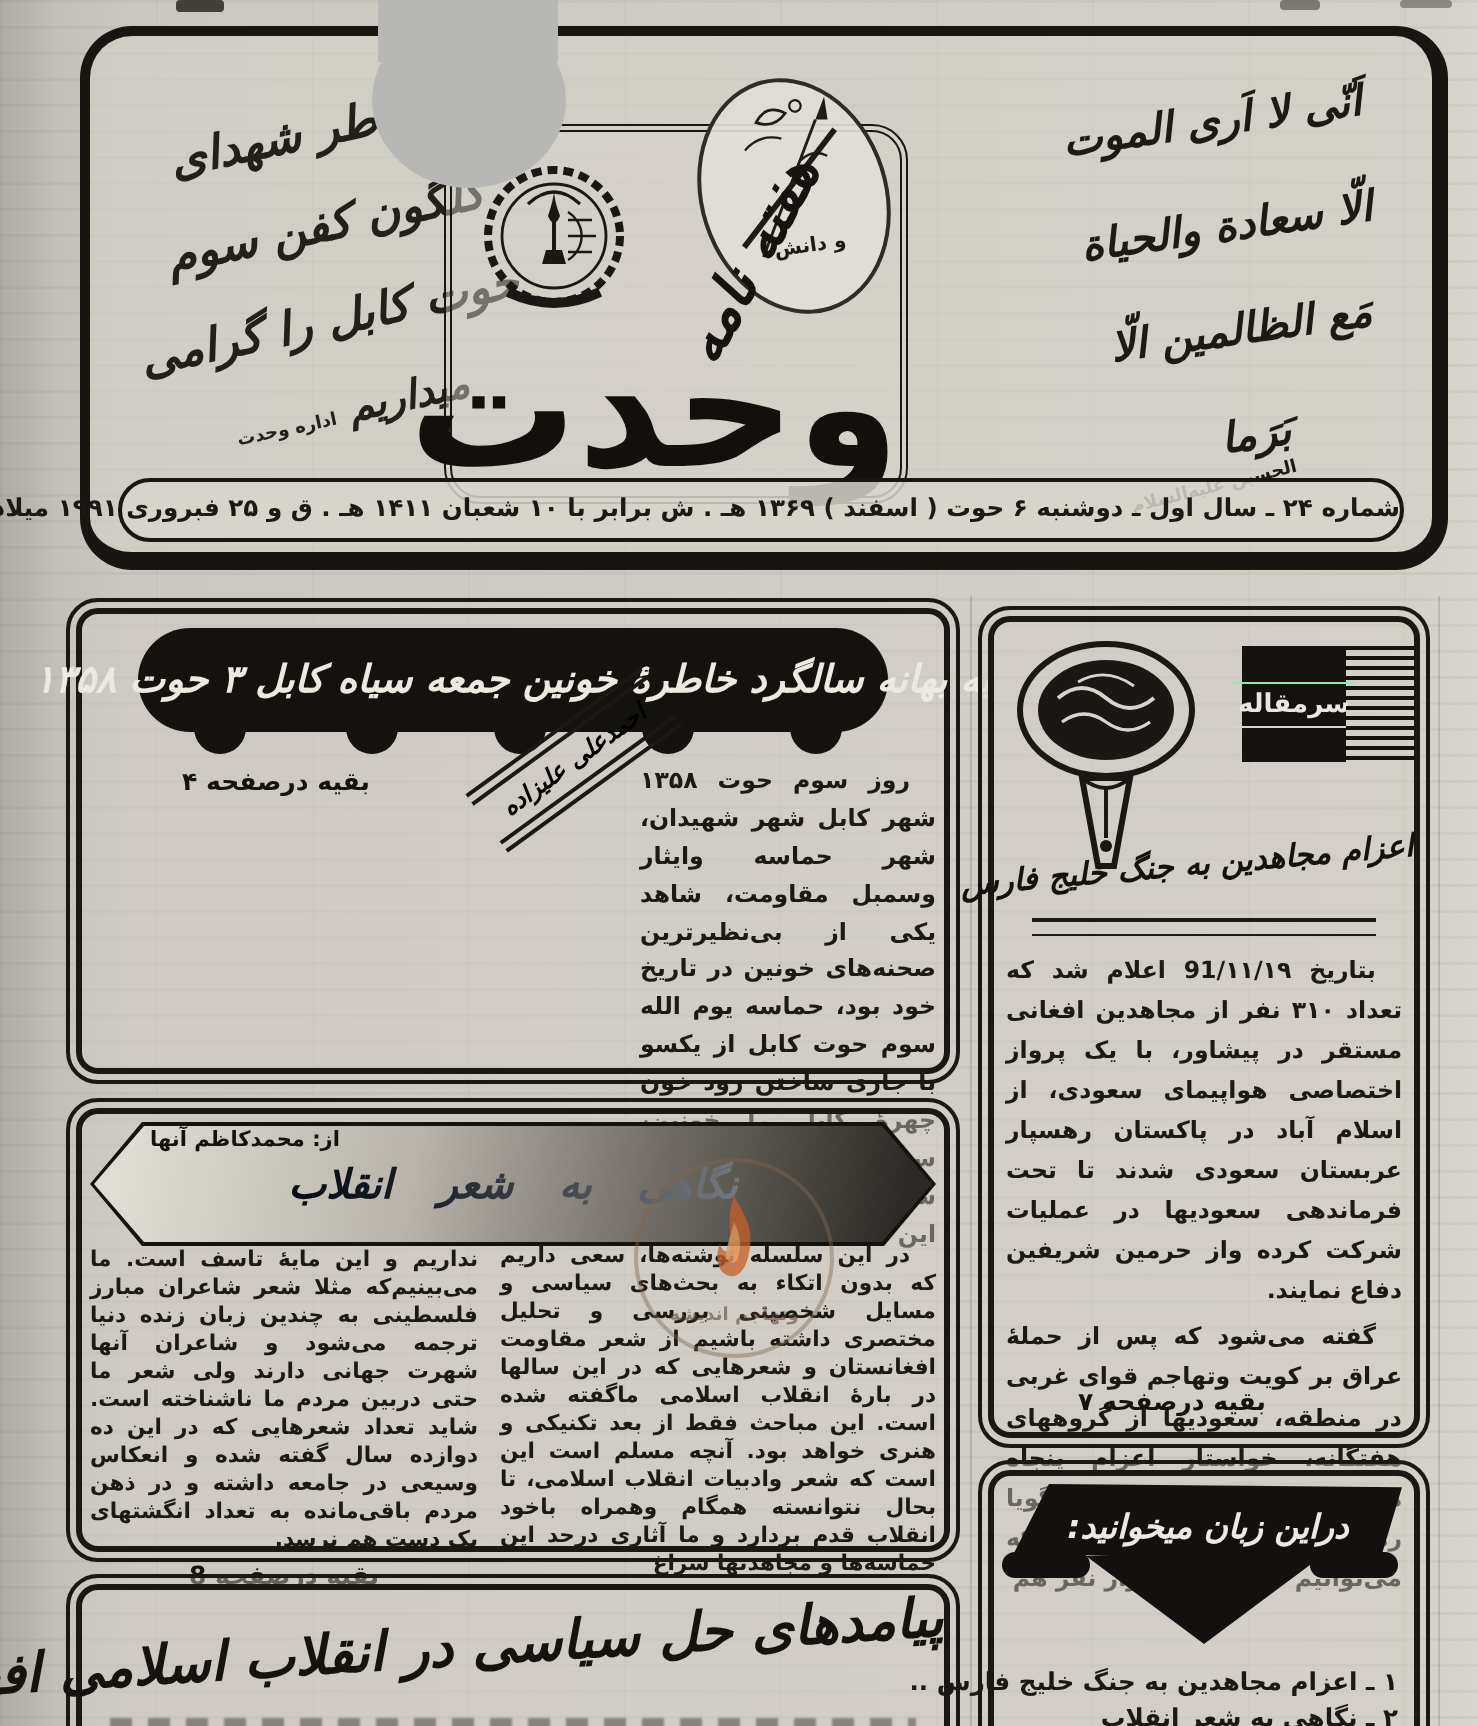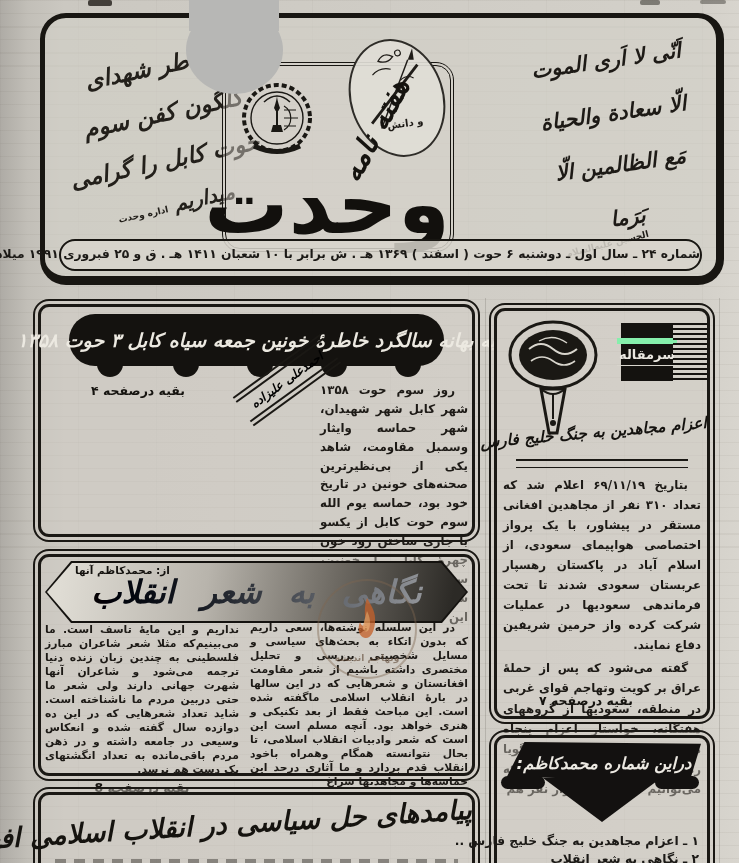--- a/index.html
+++ b/index.html
@@ -64,42 +64,42 @@
   #sig1 .srule{height:2px;background:#1a1814;margin:3px 10px;}
   #sig1 .sname{font-size:12px;font-weight:bold;font-style:italic;padding:1px 0;}
 
   
   #box2{left:33px;top:549px;width:447px;height:232px;}
   #hex2{position:absolute;left:4px;right:4px;top:4px;height:62px;background:#14120f;
     clip-path:polygon(26px 0,calc(100% - 26px) 0,100% 50%,calc(100% - 26px) 100%,26px 100%,0 50%);}
   #hex2 .hexin{position:absolute;inset:2px;clip-path:polygon(25px 0,calc(100% - 25px) 0,100% 50%,calc(100% - 25px) 100%,25px 100%,0 50%);
     background:linear-gradient(100deg,#dfdcd4 4%,#b8b4ac 38%,#6e6a63 68%,#2c2a26 96%);}
   #hex2 .headline{position:absolute;inset:0;display:flex;align-items:center;justify-content:center;
-    font-size:32px;font-weight:bold;font-style:italic;word-spacing:16px;color:#cfcfcf;mix-blend-mode:difference;white-space:nowrap;}
+    font-size:20px;font-weight:bold;font-style:italic;word-spacing:16px;color:#cfcfcf;mix-blend-mode:difference;white-space:nowrap;}
   #hex2 .byline{position:absolute;top:3px;left:30px;font-size:10.5px;font-weight:bold;color:#14120f;mix-blend-mode:normal;}
   #box2 .colR{position:absolute;right:4px;top:64px;width:218px;font-size:10.8px;line-height:1.3;}
   #box2 .colL{position:absolute;left:4px;top:66px;width:194px;font-size:10.8px;line-height:1.3;}
   #stamp2{position:absolute;left:276px;top:22px;width:96px;height:96px;border:2px solid rgba(125,102,80,.5);
     border-radius:50%;z-index:5;opacity:.85;}
   #stamp2 .flame{position:absolute;left:36px;top:16px;width:24px;height:46px;}
   #stamp2 .stamptxt{position:absolute;bottom:14px;left:0;right:0;text-align:center;font-size:9px;font-weight:bold;color:rgba(85,60,40,.65);}
 
   
   #box3{left:33px;top:787px;width:447px;height:120px;}
   #box3 .headline{position:absolute;top:12px;left:0;right:0;text-align:center;transform:rotate(-3.5deg);
     font-size:27px;font-weight:bold;font-style:italic;color:#15130f;white-space:nowrap;}
   #box3 .cutline{position:absolute;top:64px;left:14px;right:14px;height:7px;opacity:.55;filter:blur(.4px);
     background:repeating-linear-gradient(90deg,rgba(30,27,22,.75) 0 11px,transparent 11px 19px);}
 
   
   #boxR1{left:489px;top:303px;width:226px;height:421px;}
   #penlogo{position:absolute;left:8px;top:6px;width:96px;height:128px;}
   #edlabel{position:absolute;right:34px;top:12px;width:52px;height:58px;background:#14120f;color:#eae7e0;
     display:flex;align-items:center;justify-content:center;font-size:13px;font-weight:bold;}
-  #edlabel span{border-top:6px solid #86efac;border-bottom:1px solid #d8d5cd;padding:3px 2px;}
+  #edlabel span{border-top:1px solid #86efac;border-bottom:1px solid #d8d5cd;padding:3px 2px;}
   #edstripes{position:absolute;right:0;top:12px;width:34px;height:58px;
     background:repeating-linear-gradient(180deg,#14120f 0 2px,transparent 2px 5px);}
   #edhead{position:absolute;top:112px;left:0;right:0;text-align:center;transform:rotate(-5deg);
     font-size:15.5px;font-weight:bold;font-style:italic;letter-spacing:-0.5px;white-space:nowrap;color:#14120f;}
   #edrule{position:absolute;top:148px;left:50%;transform:translateX(-50%);width:172px;height:6px;
     border-top:2px solid #1a1814;border-bottom:1.5px solid #1a1814;}
   #edbody{position:absolute;top:164px;left:6px;right:6px;line-height:1.7;}
   #edcont{position:absolute;bottom:8px;left:42px;}
 
   
@@ -253,30 +253,30 @@
       </svg>
       <div id="edlabel">
           <span class="rtl">سرمقاله</span>
         </div>
       <div id="edstripes"></div>
 
       <div id="edhead" class="rtl">اعزام مجاهدین به جنگ خلیج فارس</div>
       <div id="edrule"></div>
 
       <div id="edbody" class="bodytxt rtl">
-        <p>بتاریخ ۶۹/۱۱/۱۹ اعلام شد که تعداد ۳۱۰ نفر از مجاهدین افغانی مستقر در پیشاور، با یک پرواز اختصاصی هواپیمای سعودی، از اسلام آباد در پاکستان رهسپار عربستان سعودی شدند تا تحت فرماندهی سعودیها در عملیات شرکت کرده واز حرمین شریفین دفاع نمایند.</p>
+        <p>بتاریخ 91/۱۱/۱۹ اعلام شد که تعداد ۳۱۰ نفر از مجاهدین افغانی مستقر در پیشاور، با یک پرواز اختصاصی هواپیمای سعودی، از اسلام آباد در پاکستان رهسپار عربستان سعودی شدند تا تحت فرماندهی سعودیها در عملیات شرکت کرده واز حرمین شریفین دفاع نمایند.</p>
         <p>گفته می‌شود که پس از حملهٔ عراق بر کویت وتهاجم قوای غربی در منطقه، سعودیها از گروههای هفتگانه، خواستار اعزام پنجاه هزار مجاهد شده بودند وگویا رهبران هفتگانه هم گفته بودند که می‌توانیم حتی تا صد هزار نفر هم</p>
       </div>
       <div id="edcont" class="cont rtl">بقیه درصفحه ۷</div>
     </div>
   </div>
 
   <div id="boxR2" class="abs nbox">
     <div class="inner">
-      <div id="ribbon" class="rtl">دراین شماره محمدکاظم:</div>
+      <div id="ribbon" class="rtl">دراین زبان میخوانید:</div>
       <div class="wing" style="left:4px;"></div>
       <div class="wing" style="right:8px;"></div>
       <div id="arrowdn"></div>
       <div id="issuelist" class="rtl">
         <div>۱ ـ اعزام مجاهدین به جنگ خلیج فارس ..</div>
         <div>۲ ـ نگاهی به شعر انقلاب</div>
       </div>
     </div>
   </div>
 

